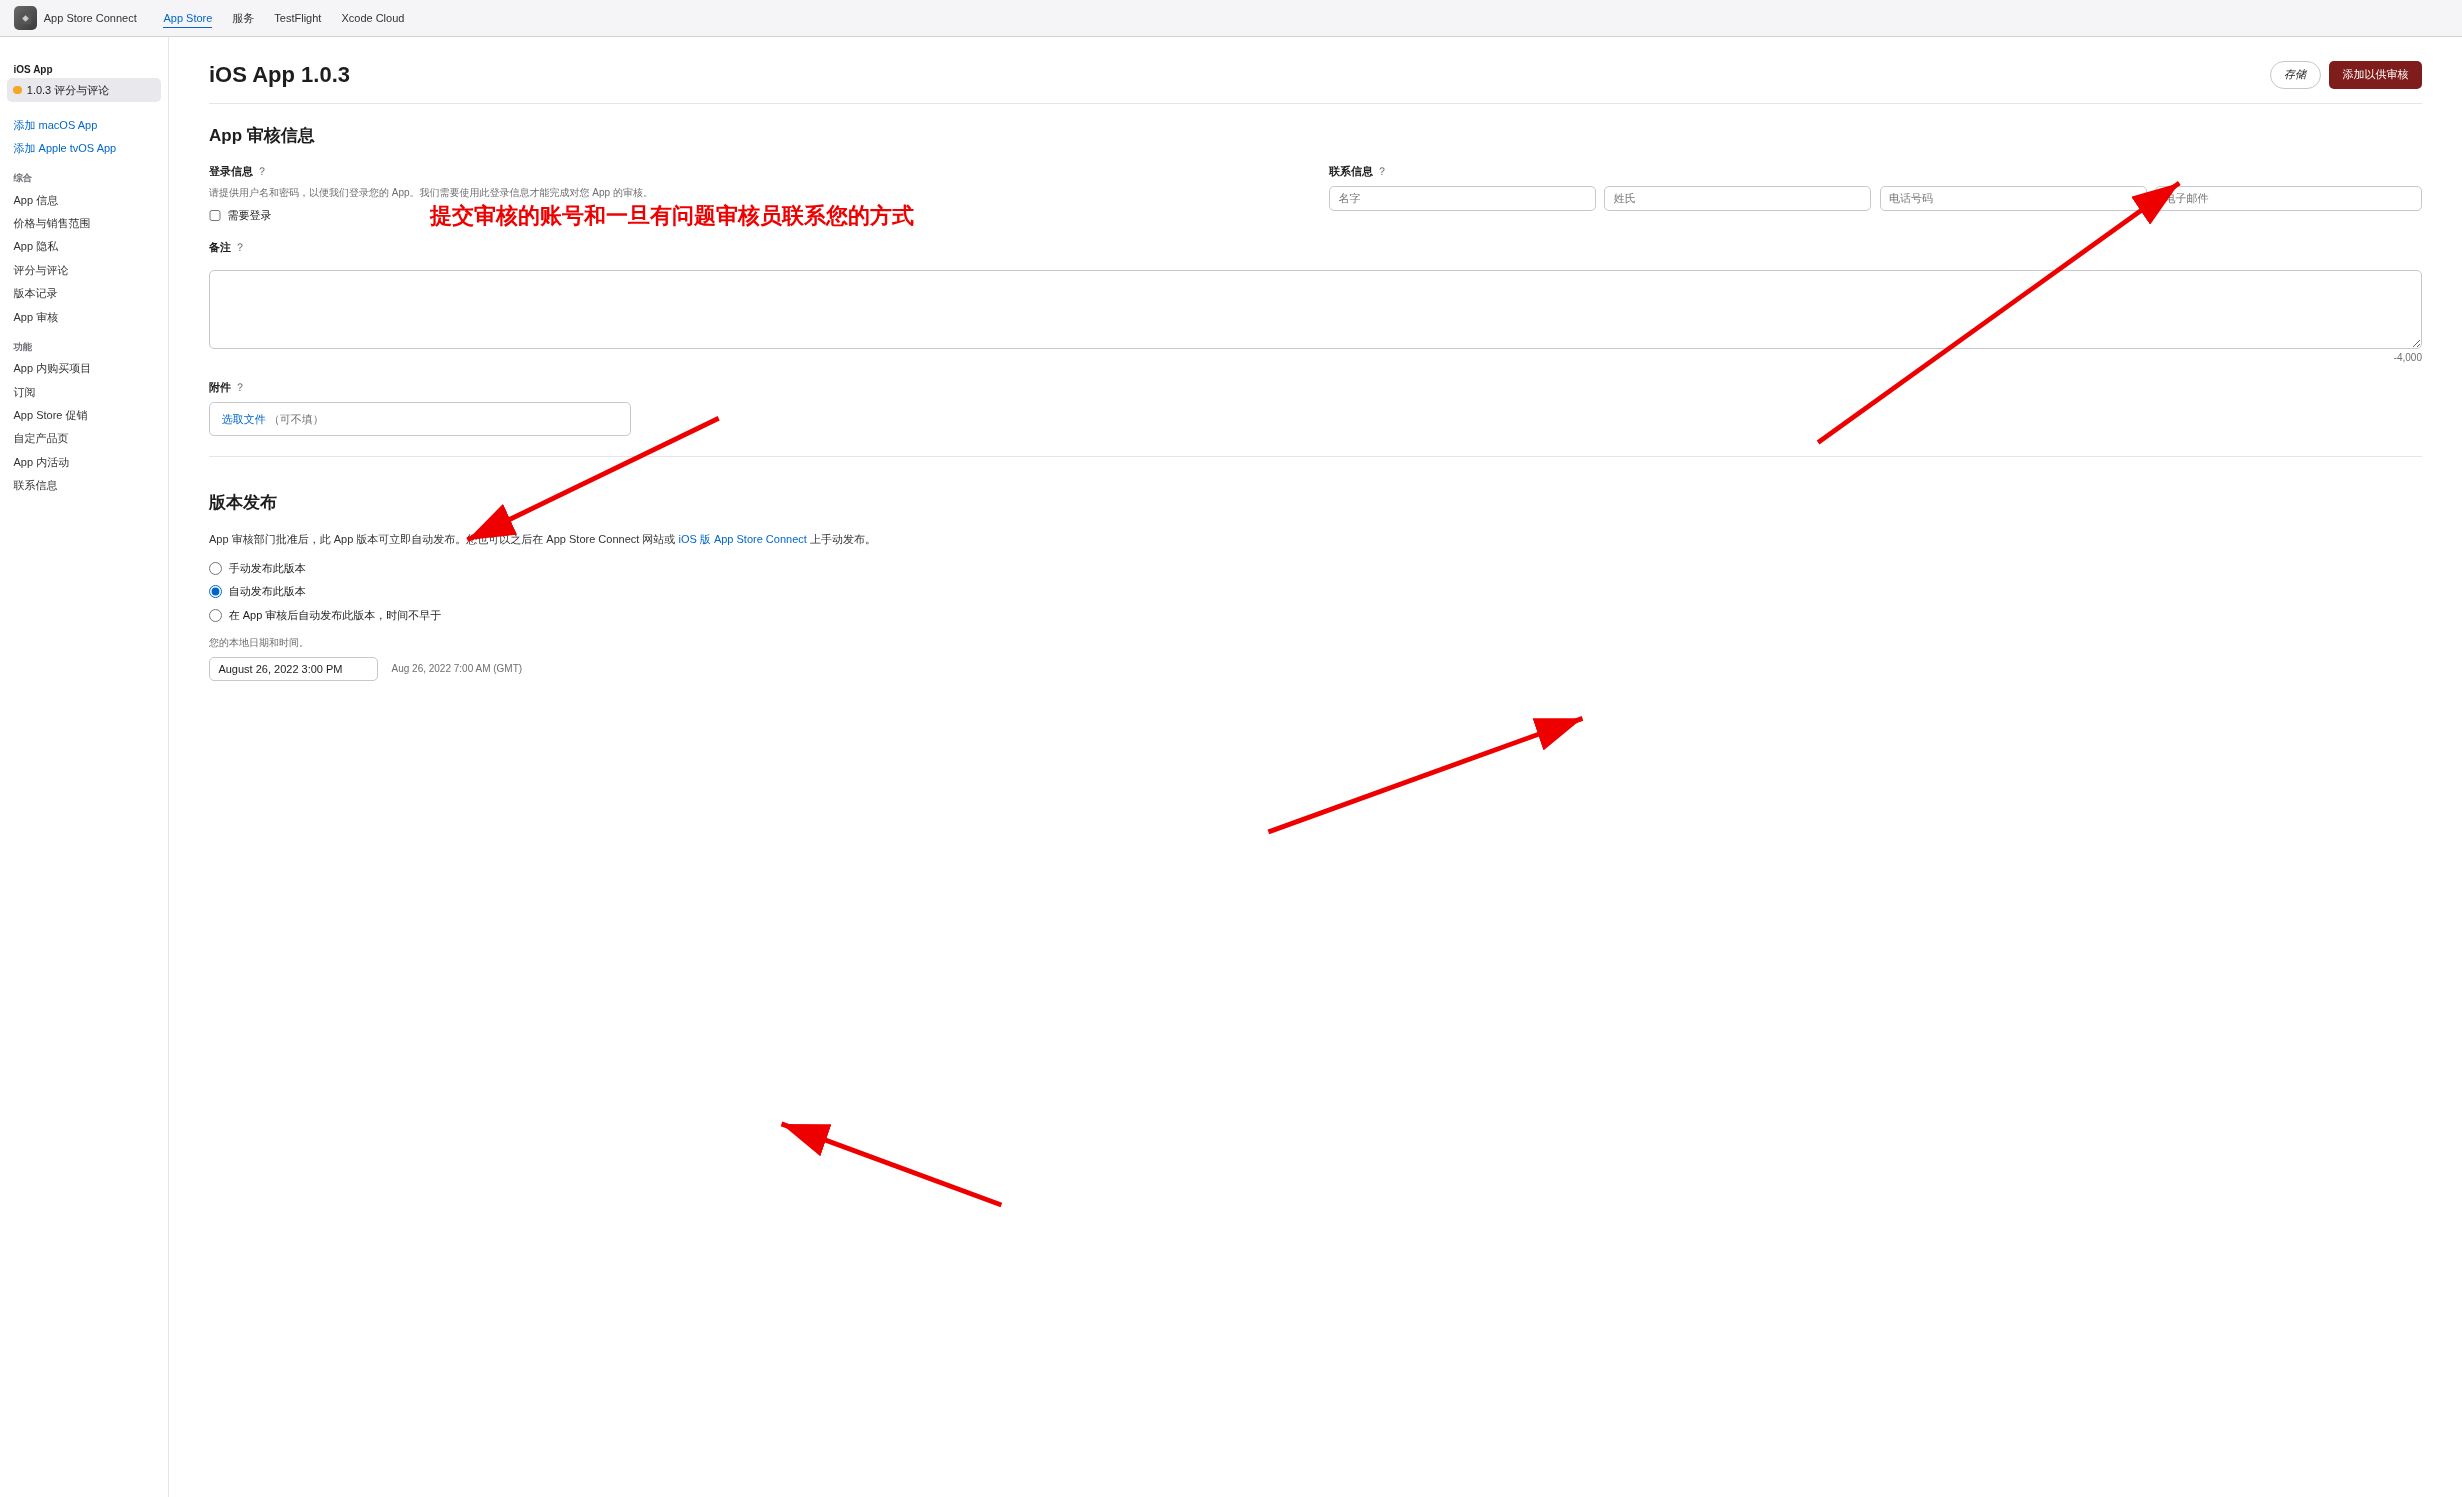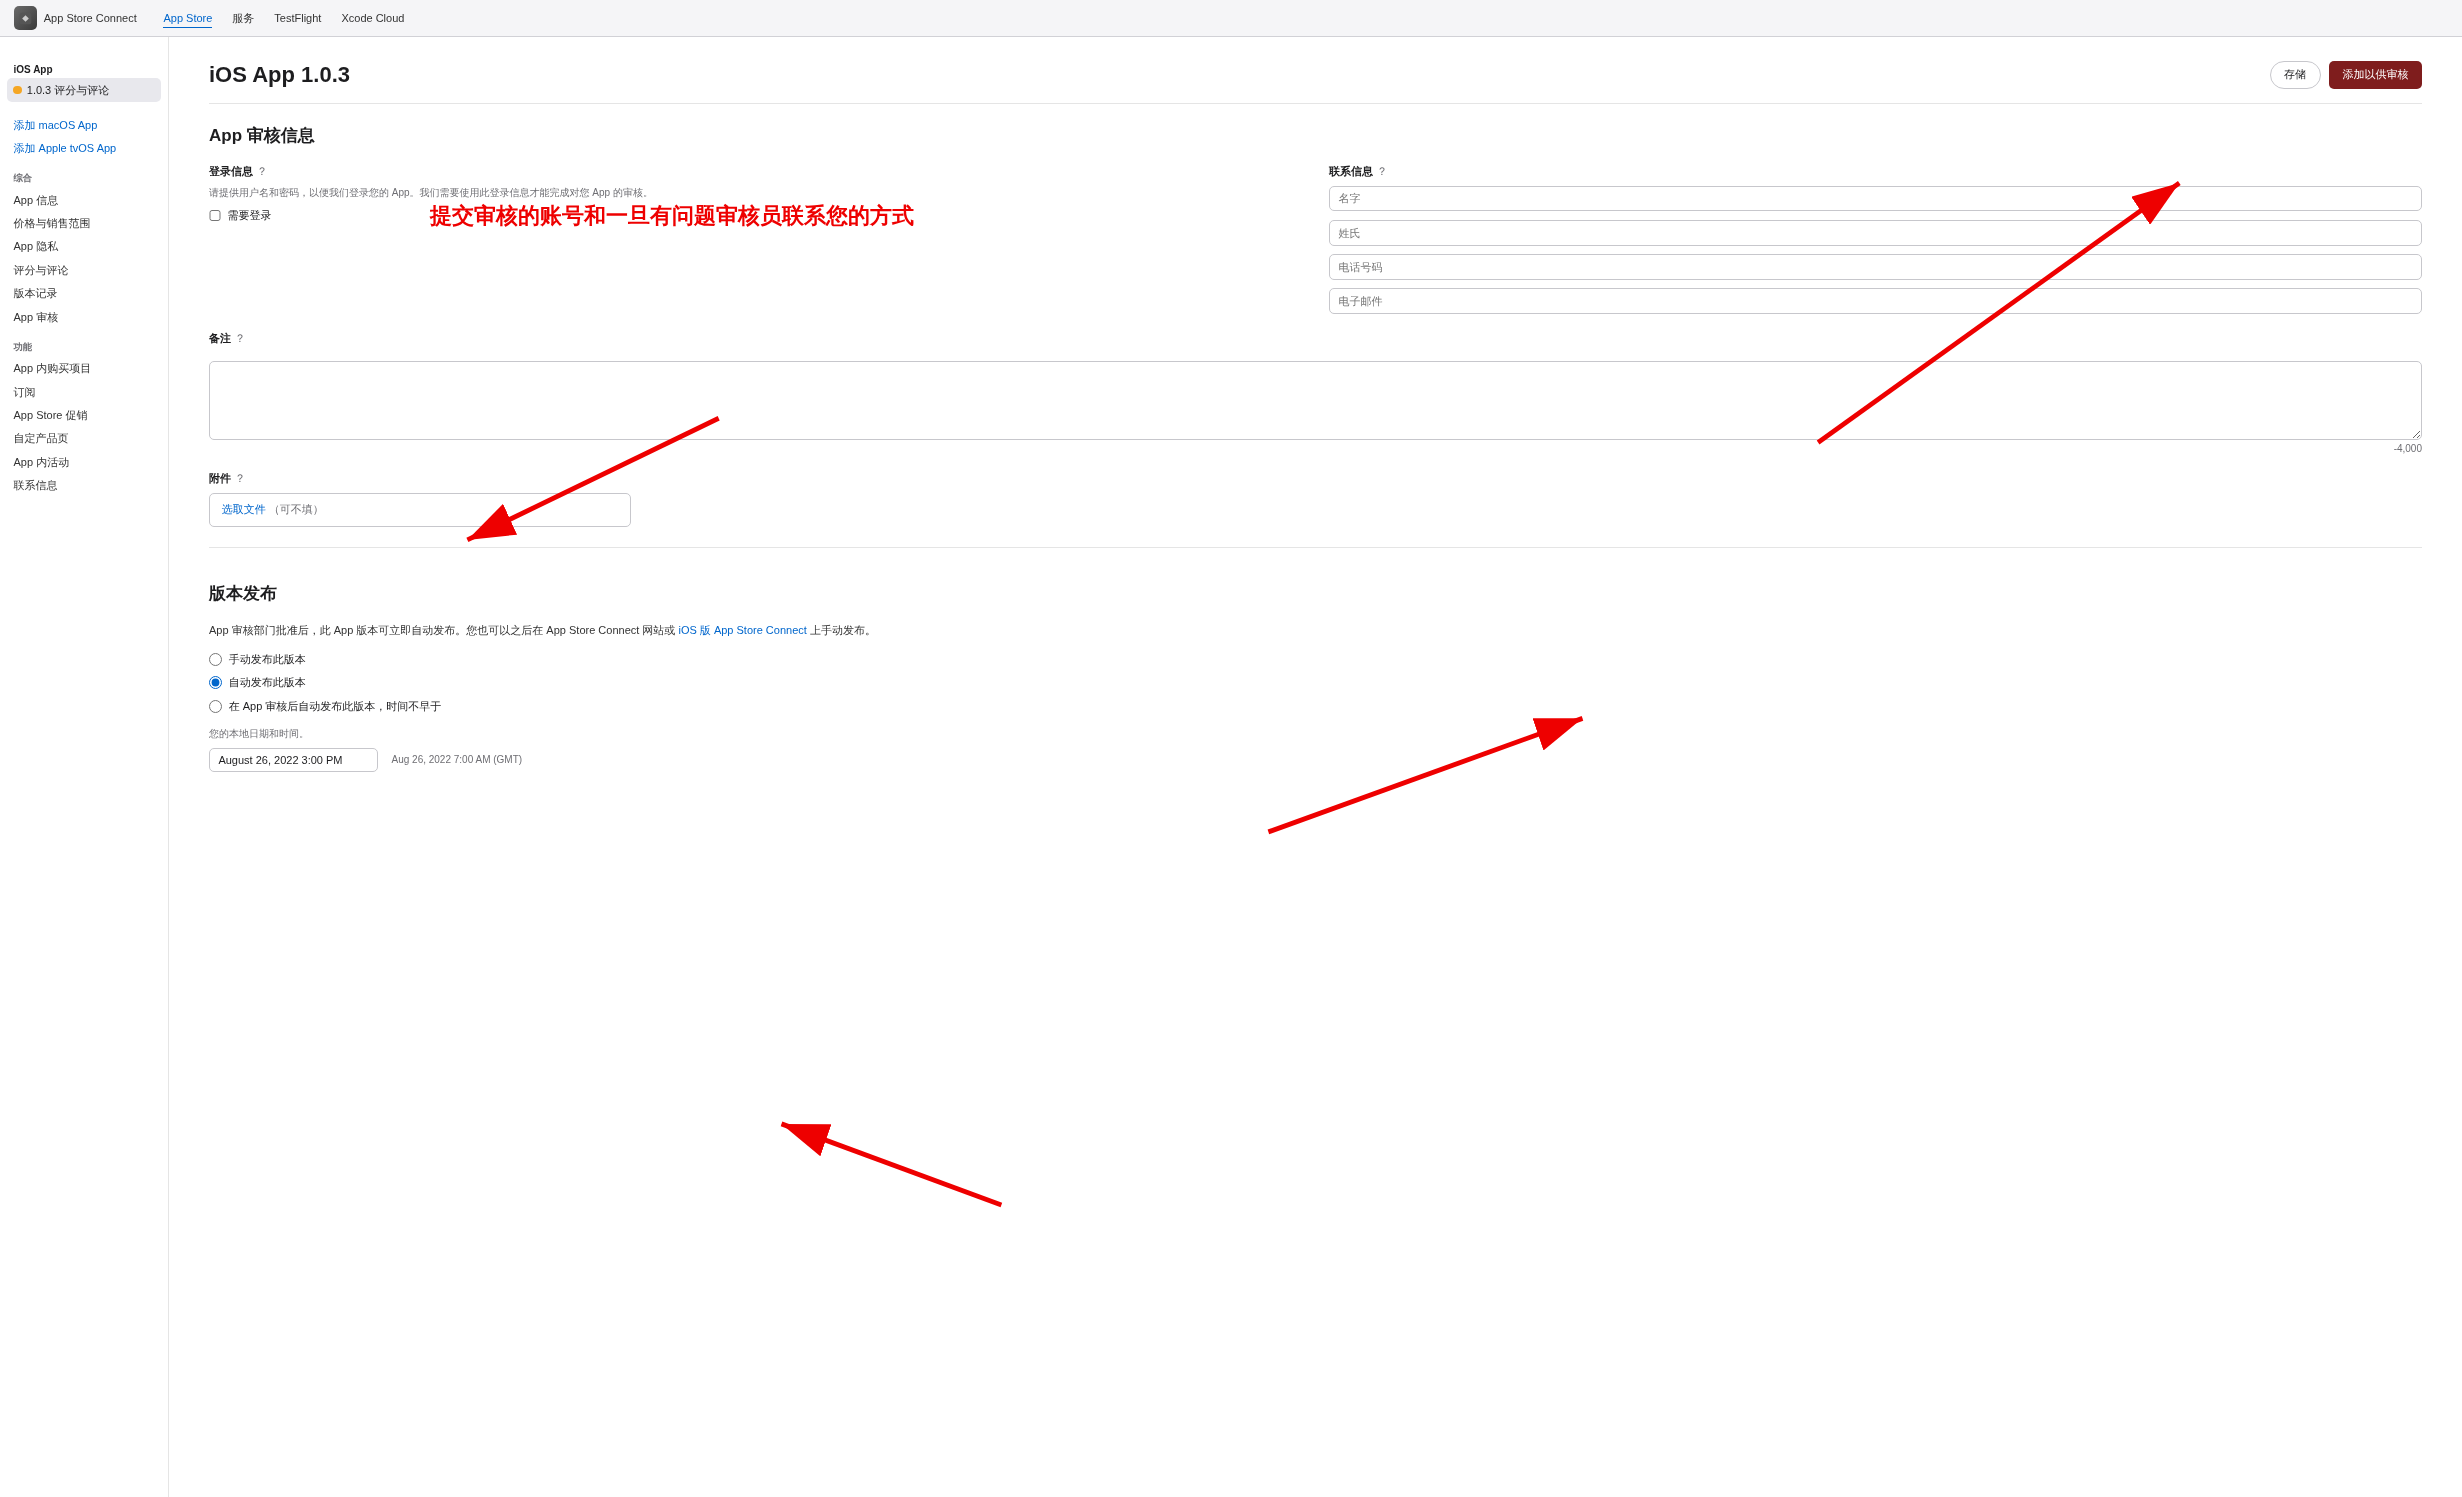--- a/index.html
+++ b/index.html
@@ -136,20 +136,21 @@
       gap: 8.4px;
     }
     .btn-save {
       padding: 5.9px 13.5px;
       border: 0.8px solid #c7c7cc;
       border-radius: 14px;
       background: #fff;
       color: #1d1d1f;
       font-size: 11px;
       cursor: pointer;
+      font-style: italic;
     }
     .btn-primary {
       padding: 5.9px 13.5px;
       border: none;
       border-radius: 5px;
       background: #7f1d1d;
       color: #fff;
       font-size: 11px;
       cursor: pointer;
       font-weight: 500;
@@ -196,21 +197,21 @@
       padding: 5.9px 8.4px;
       border: 0.8px solid #c7c7cc;
       border-radius: 5px;
       font-size: 11px;
       color: #1d1d1f;
       background: #fff;
       outline: none;
     }
     .contact-grid {
       display: grid;
-      grid-template-columns: 1fr;
+      grid-template-columns: 1fr 1fr 1fr 1fr;
       gap: 8.4px;
     }
     .checkbox-row {
       display: flex;
       align-items: center;
       gap: 6.7px;
       margin-top: 8.4px;
     }
     .checkbox-row input[type="checkbox"] {
       width: 11.8px;

